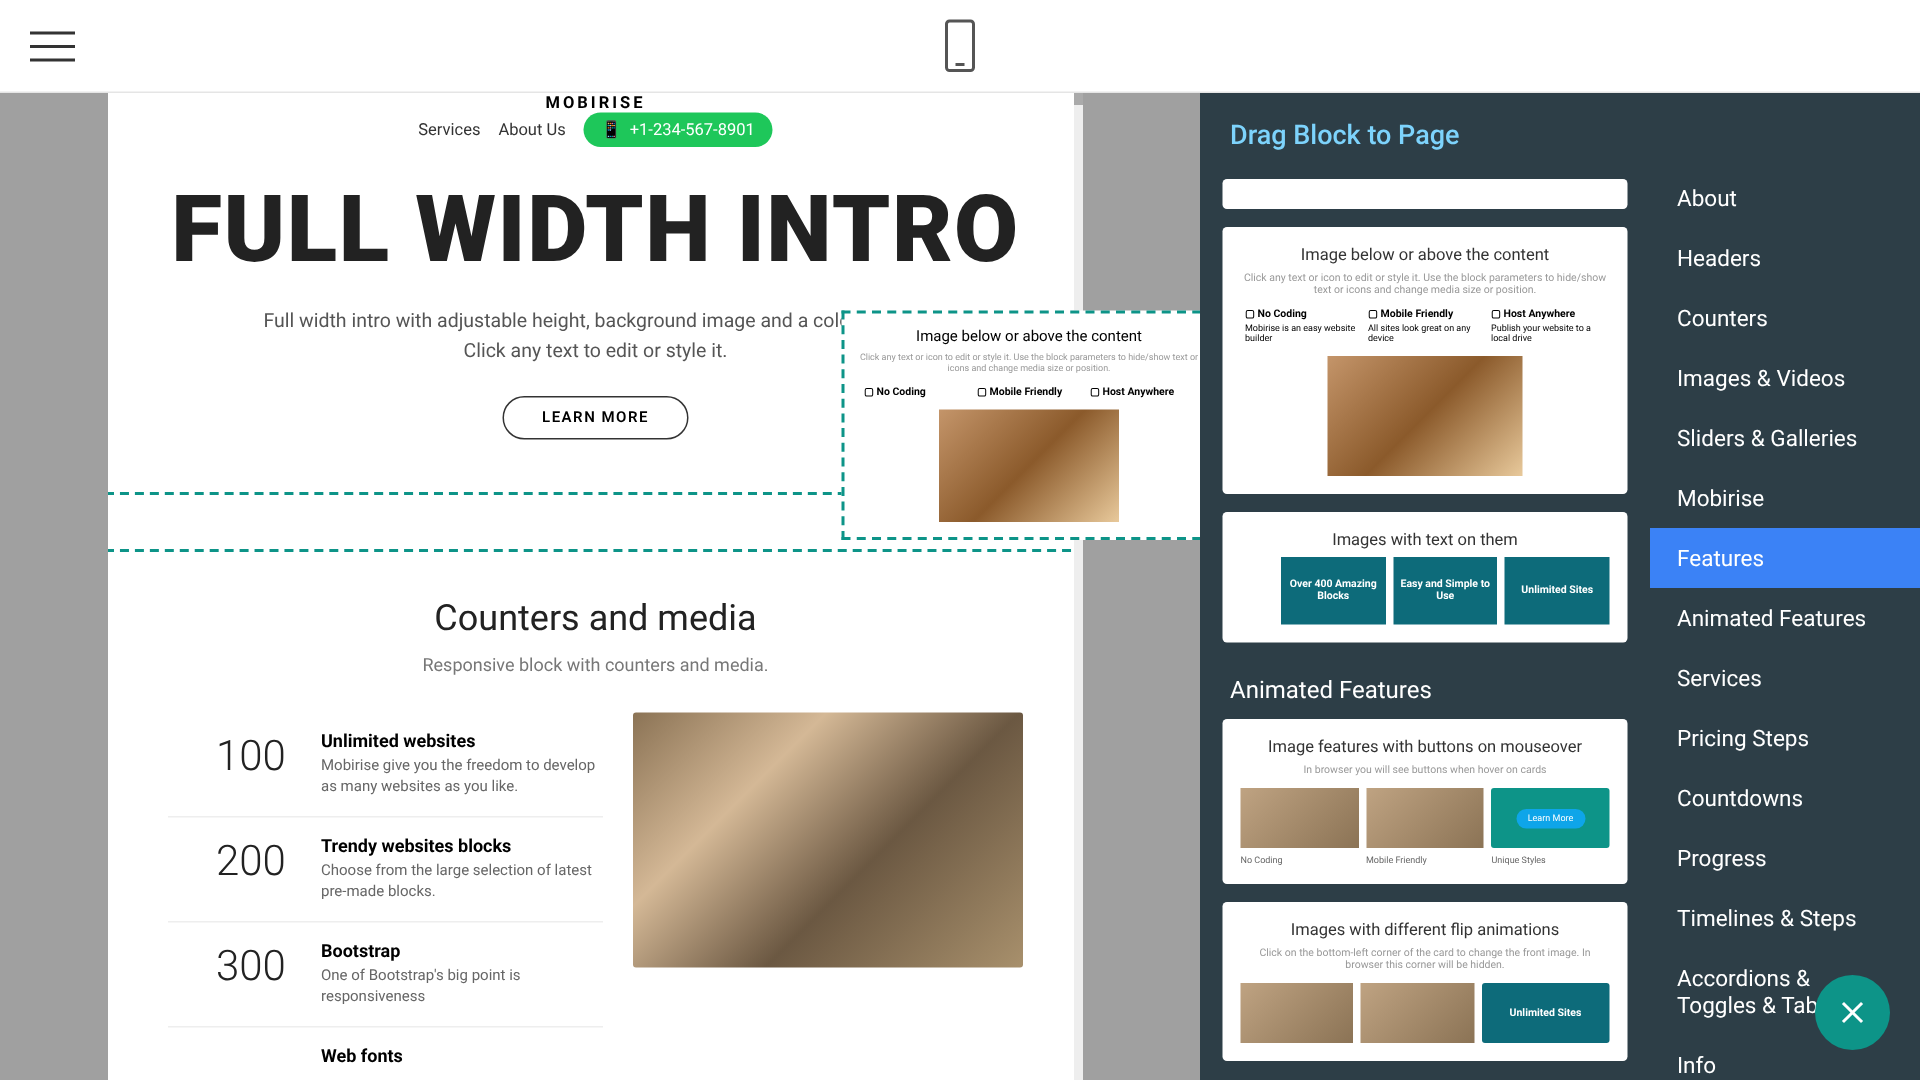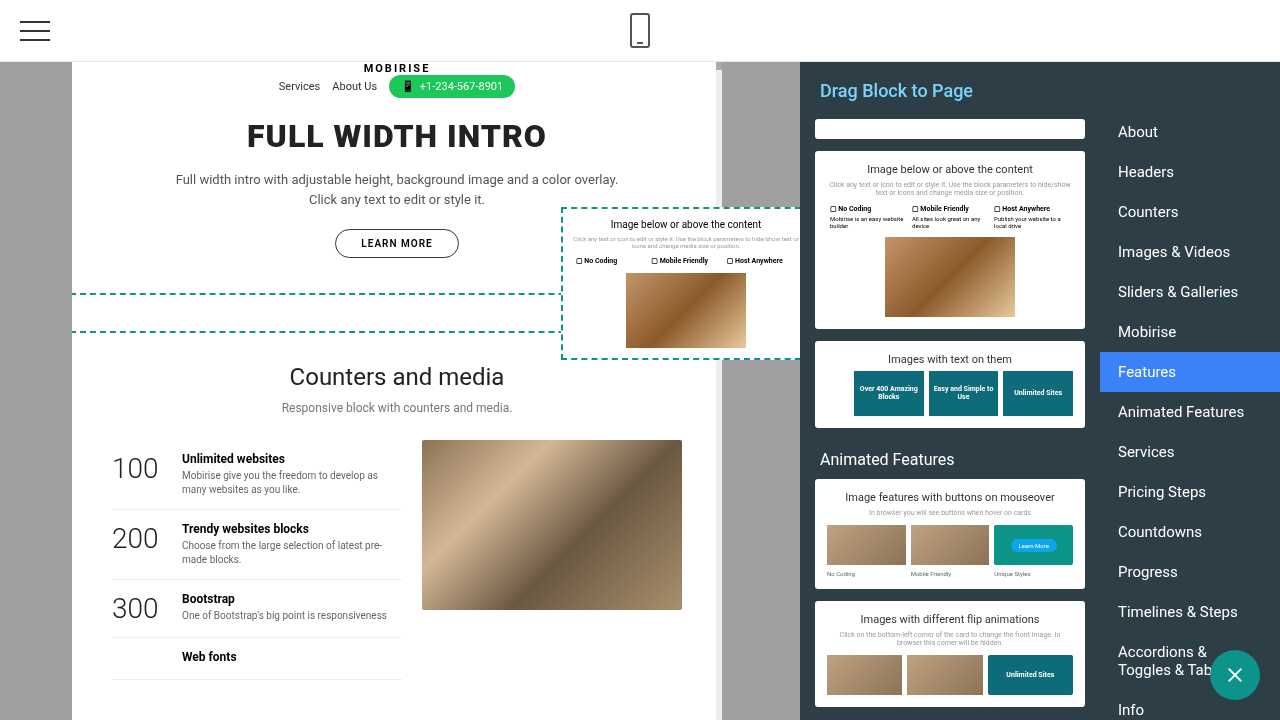--- a/index.html
+++ b/index.html
@@ -19,35 +19,35 @@
 
 
 .page-nav { height: 35px; display: flex; align-items: center; justify-content: space-between; padding: 0 20px; font-size: 11px; flex-direction: column; }
 .page-nav .brand { font-weight: bold; letter-spacing: 2px; }
 .page-nav .nav-right { display: flex; align-items: center; gap: 12px; }
 .nav-link { color: #333; }
 .phone-btn { background: #1ec75a; color: #fff; padding: 5px 12px; border-radius: 15px; font-size: 11px; display: flex; align-items: center; gap: 5px; }
 
 
 .hero { text-align: center; padding: 20px 30px 35px; }
-.hero h1 { font-size: 32px; font-weight: 900; letter-spacing: 1px; margin-bottom: 15px; color: #222; }
+.hero h1 { font-size: 62px; font-weight: 900; letter-spacing: 1px; margin-bottom: 15px; color: #222; }
 .hero p { font-size: 13px; color: #555; line-height: 1.5; max-width: 460px; margin: 0 auto 20px; }
 .learn-btn { display: inline-block; border: 1px solid #333; border-radius: 20px; padding: 8px 25px; font-size: 10px; letter-spacing: 1px; font-weight: 600; }
 
 
 .drop-zone { border: 2px dashed #0d9488; height: 40px; margin: 0 -2px; }
 
 
 .counters-section { padding: 30px 20px; text-align: center; }
 .counters-section h2 { font-size: 24px; font-weight: 400; margin-bottom: 10px; color: #222; }
 .counters-section .sub { font-size: 12px; color: #777; margin-bottom: 25px; }
 .counters-grid { display: flex; gap: 20px; text-align: left; padding: 0 20px; }
 .counters-left { flex: 1; }
 .counter-item { display: flex; gap: 15px; padding: 12px 0; border-bottom: 1px solid #eee; }
-.counter-num { font-size: 28px; font-weight: 300; color: #222; min-width: 55px; }
+.counter-num { font-size: 28px; font-weight: 300; color: #222; min-width: 55px; margin-left: 32px; }
 .counter-body h4 { font-size: 12px; font-weight: bold; margin-bottom: 3px; }
 .counter-body p { font-size: 10px; color: #666; line-height: 1.4; }
 .counters-right { width: 260px; height: 170px; background: linear-gradient(135deg, #8b7355 0%, #d4b896 30%, #6b5842 60%, #a8906c 100%); border-radius: 2px; }
 
 
 .drag-ghost { position: absolute; left: 561px; top: 145px; width: 250px; border: 2px dashed #0d9488; background: #fff; padding: 10px; z-index: 50; }
 .ghost-title { text-align: center; font-size: 10px; margin-bottom: 5px; }
 .ghost-sub { text-align: center; font-size: 6px; color: #999; margin-bottom: 8px; }
 .ghost-feats { display: flex; justify-content: space-around; margin-bottom: 8px; }
 .ghost-feat { font-size: 6px; text-align: left; flex: 1; padding: 0 3px; }

